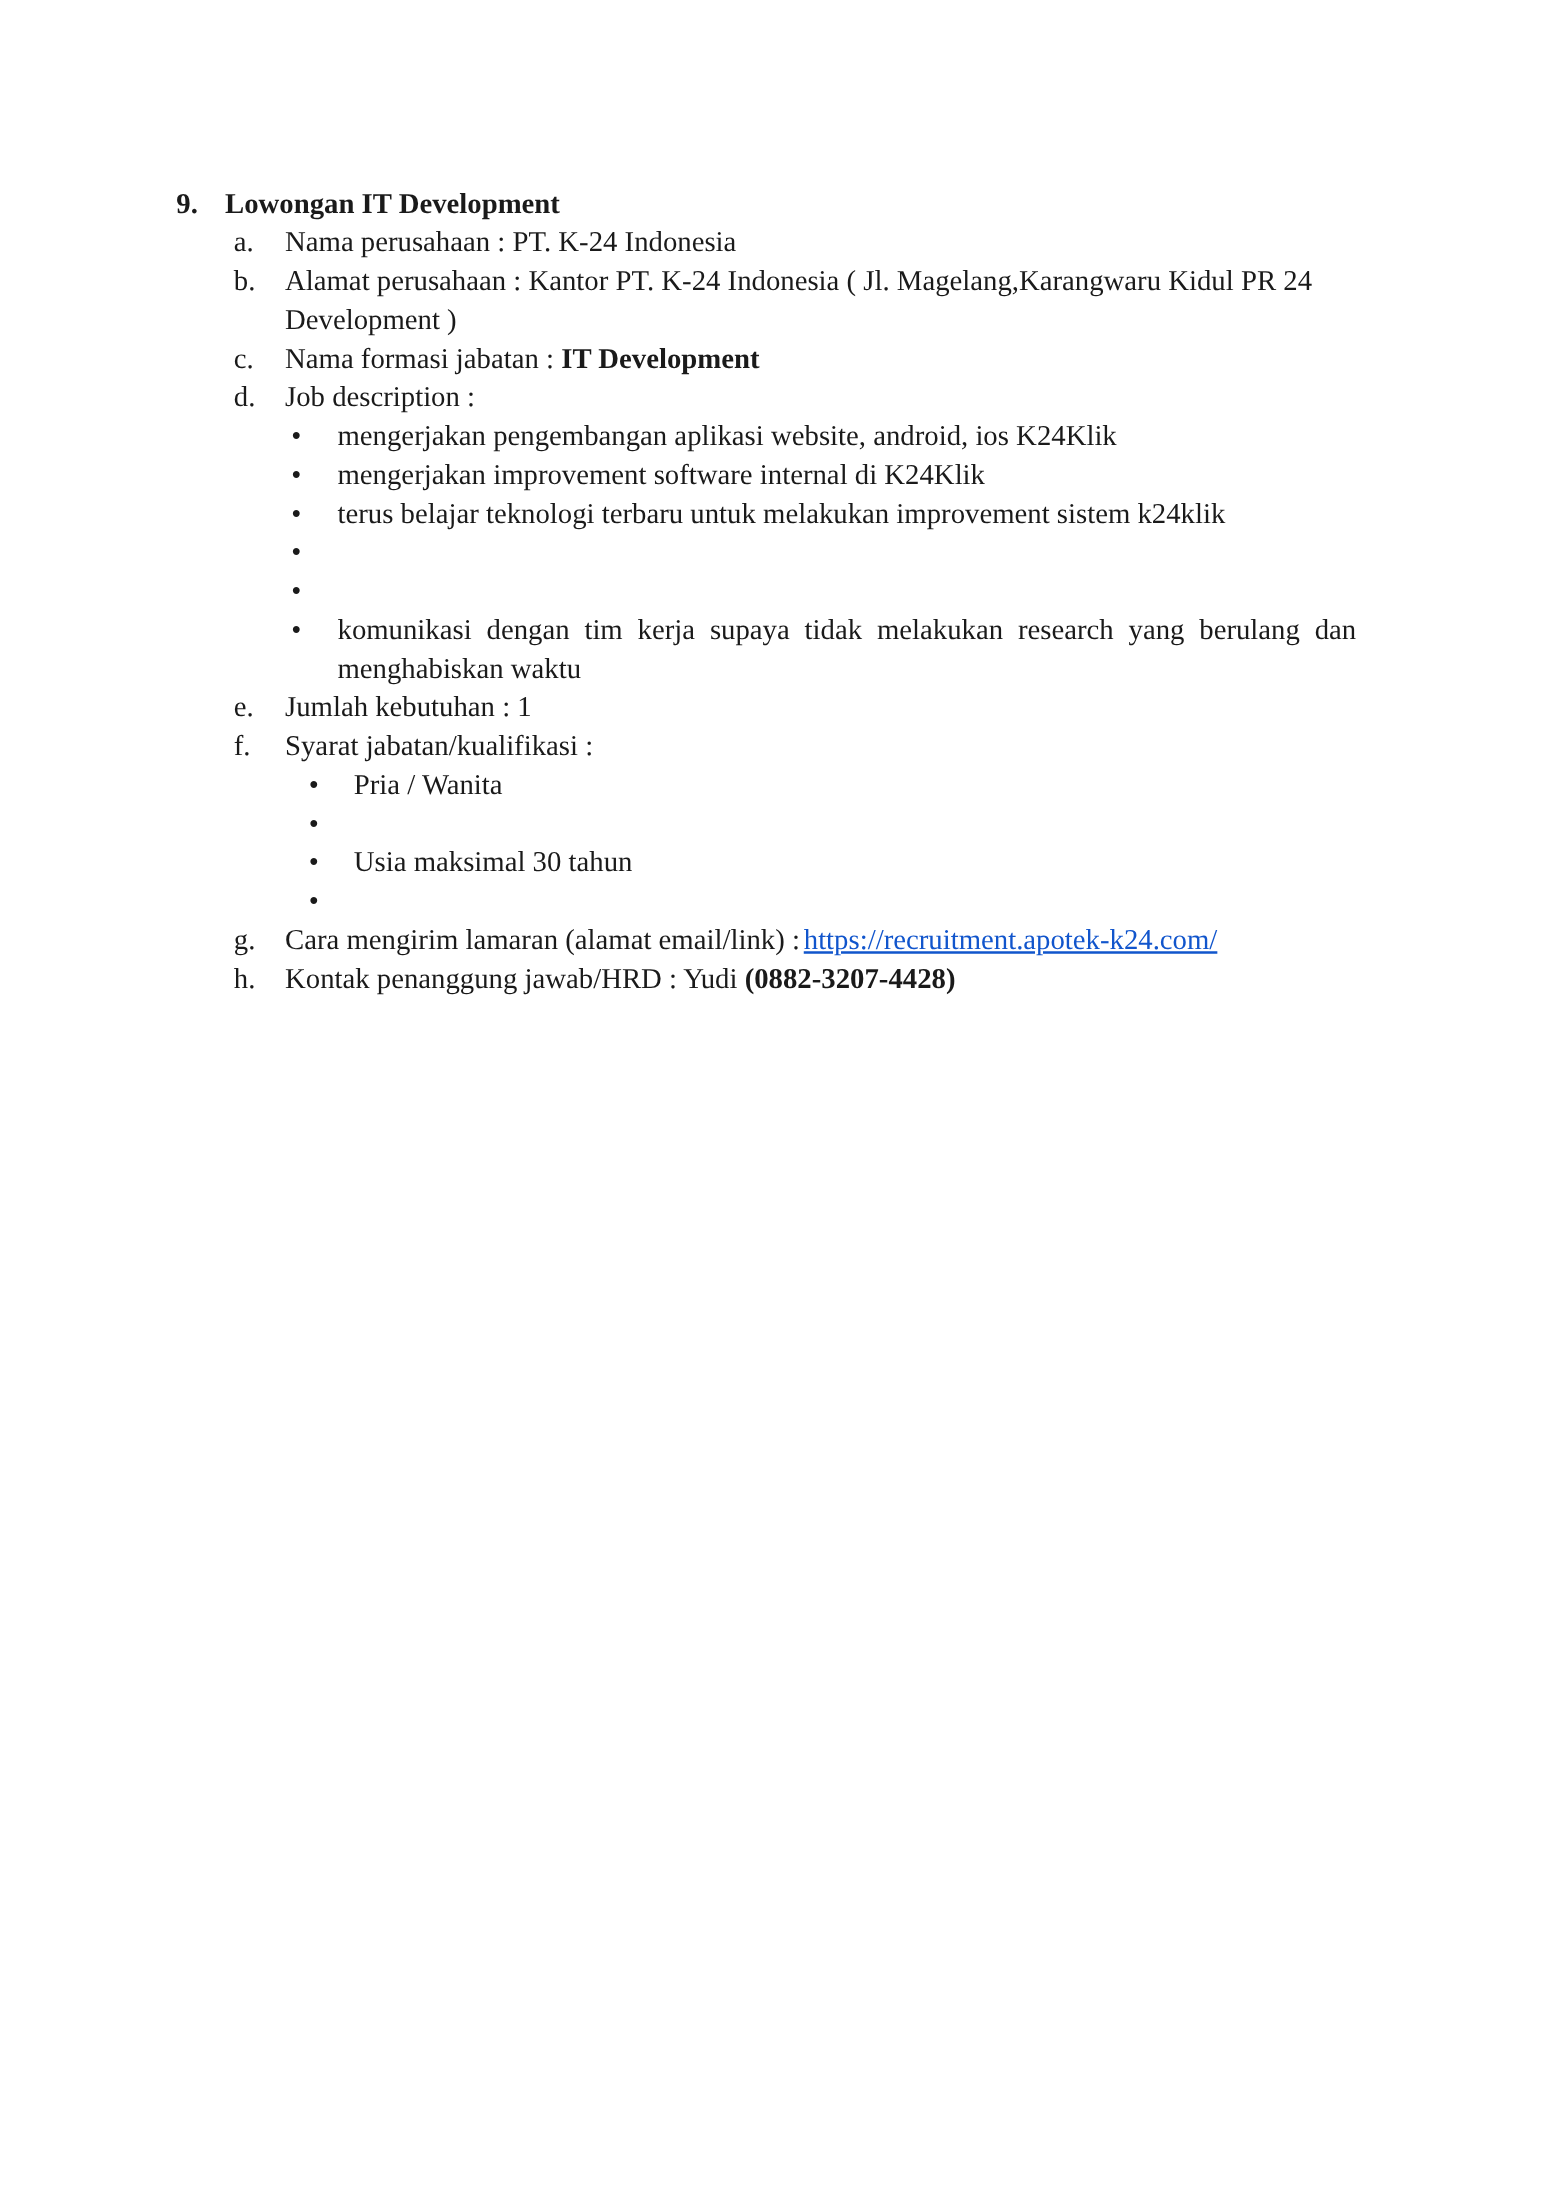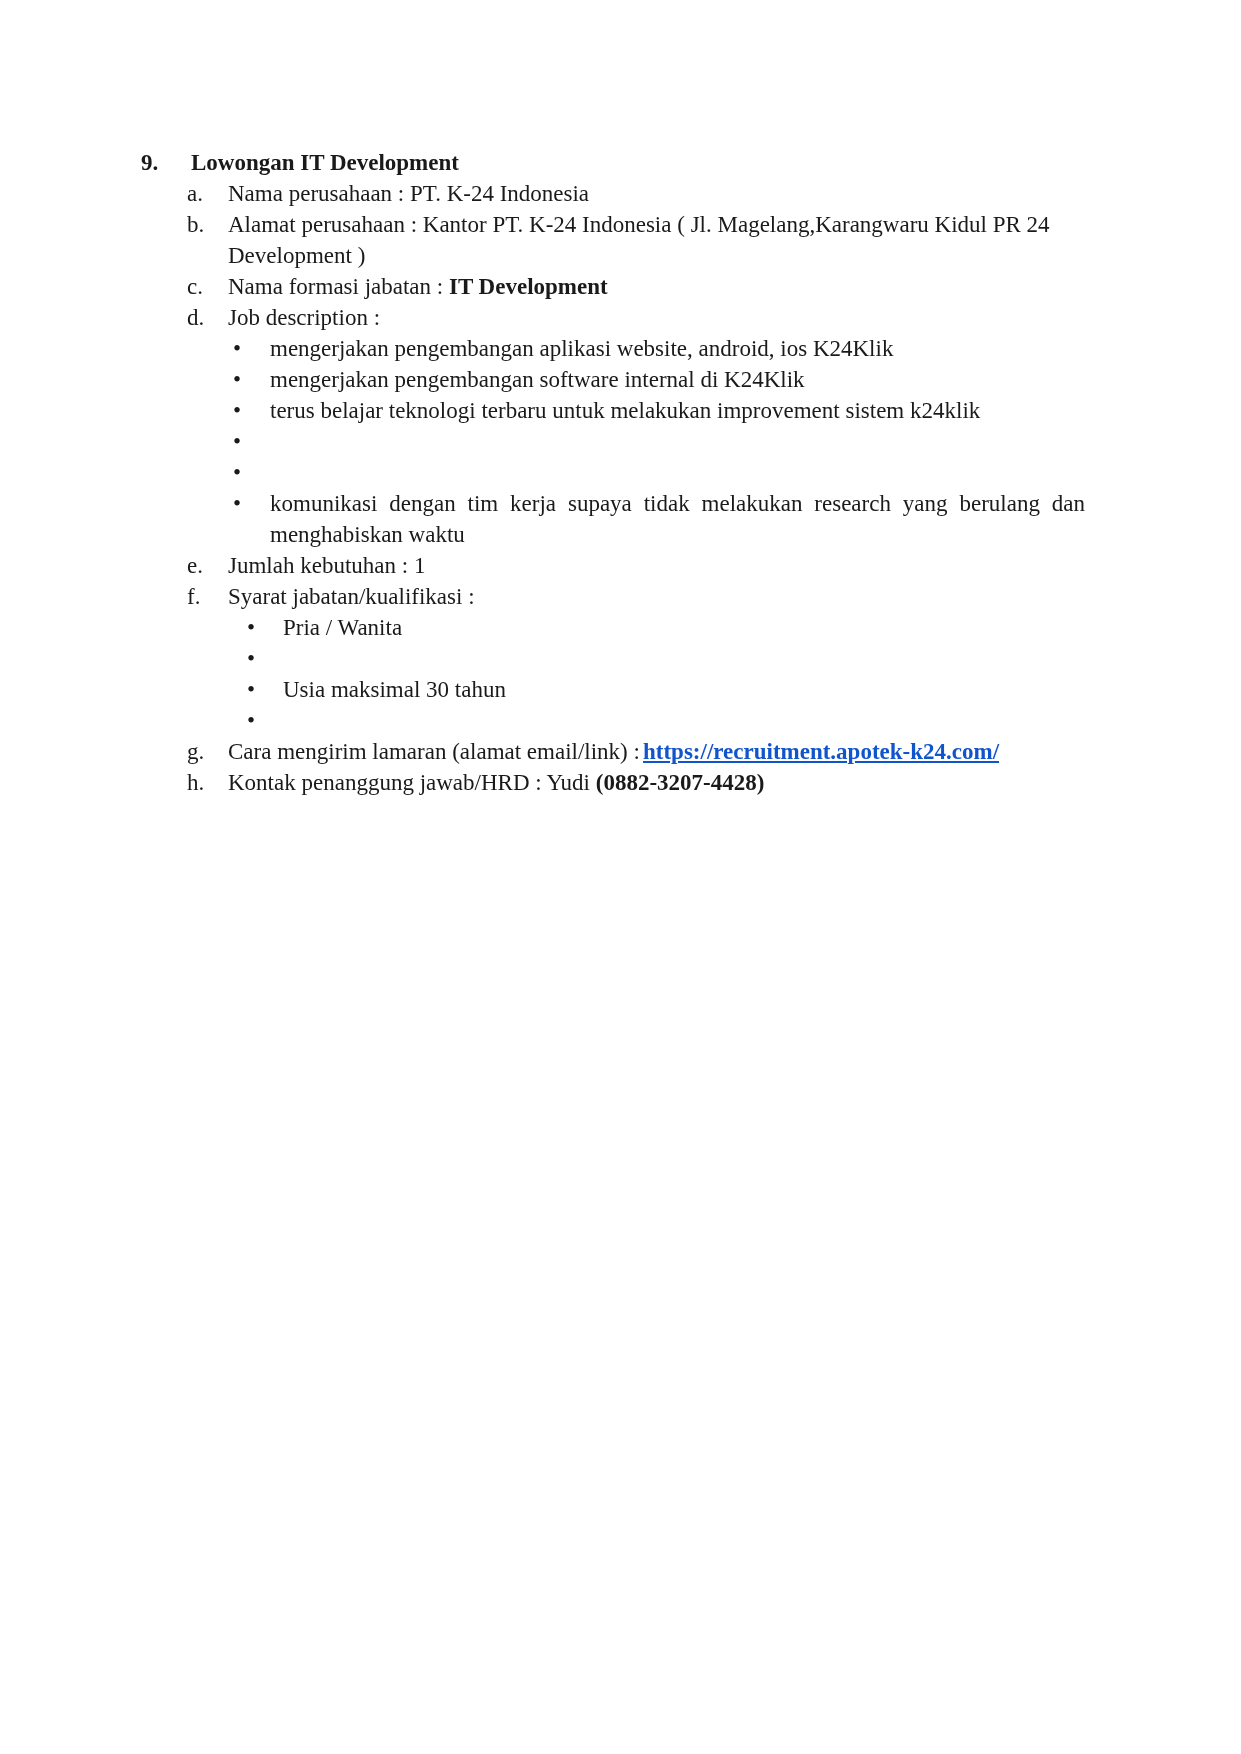--- a/index.html
+++ b/index.html
@@ -35,32 +35,31 @@
     top: 0;
     left: 270px;
     width: 815px;
     line-height: 31px;
     text-align: justify;
     text-align-last: justify;
     white-space: normal;
   }
   .bold { font-weight: bold; }
   .m-head   { left: 141px; }
-  .t-head   { left: 180px; margin-left: 11px; }
+  .t-head   { left: 180px; }
   .m-letter { left: 187px; }
   .t-letter { left: 228px; }
   .m-jobul  { left: 233px; }
   .t-jobul  { left: 270px; }
   .m-qual   { left: 247px; }
   .t-qual   { left: 283px; }
   a.doclink {
     color: #1155CC;
     text-decoration: underline;
     left: 643px;
-    font-weight: bold;
   }
 </style>
 </head>
 <body>
 
 <div class="page">
 
   <div class="row" style="top:147px">
     <span class="m-head bold">9.</span>
     <span class="t-head bold">Lowongan IT Development</span>
@@ -89,21 +88,21 @@
     <span class="m-letter">d.</span>
     <span class="t-letter">Job description :</span>
   </div>
 
   <div class="row" style="top:333px">
     <span class="m-jobul">•</span>
     <span class="t-jobul">mengerjakan pengembangan aplikasi website, android, ios K24Klik</span>
   </div>
   <div class="row" style="top:364px">
     <span class="m-jobul">•</span>
-    <span class="t-jobul">mengerjakan pengembangan software internal di K24Klik</span>
+    <span class="t-jobul">mengerjakan improvement software internal di K24Klik</span>
   </div>
   <div class="row" style="top:395px">
     <span class="m-jobul">•</span>
     <span class="t-jobul">terus belajar teknologi terbaru untuk melakukan improvement sistem k24klik</span>
   </div>
   <div class="row" style="top:426px">
     <span class="m-jobul">•</span>
   </div>
   <div class="row" style="top:457px">
     <span class="m-jobul">•</span>

